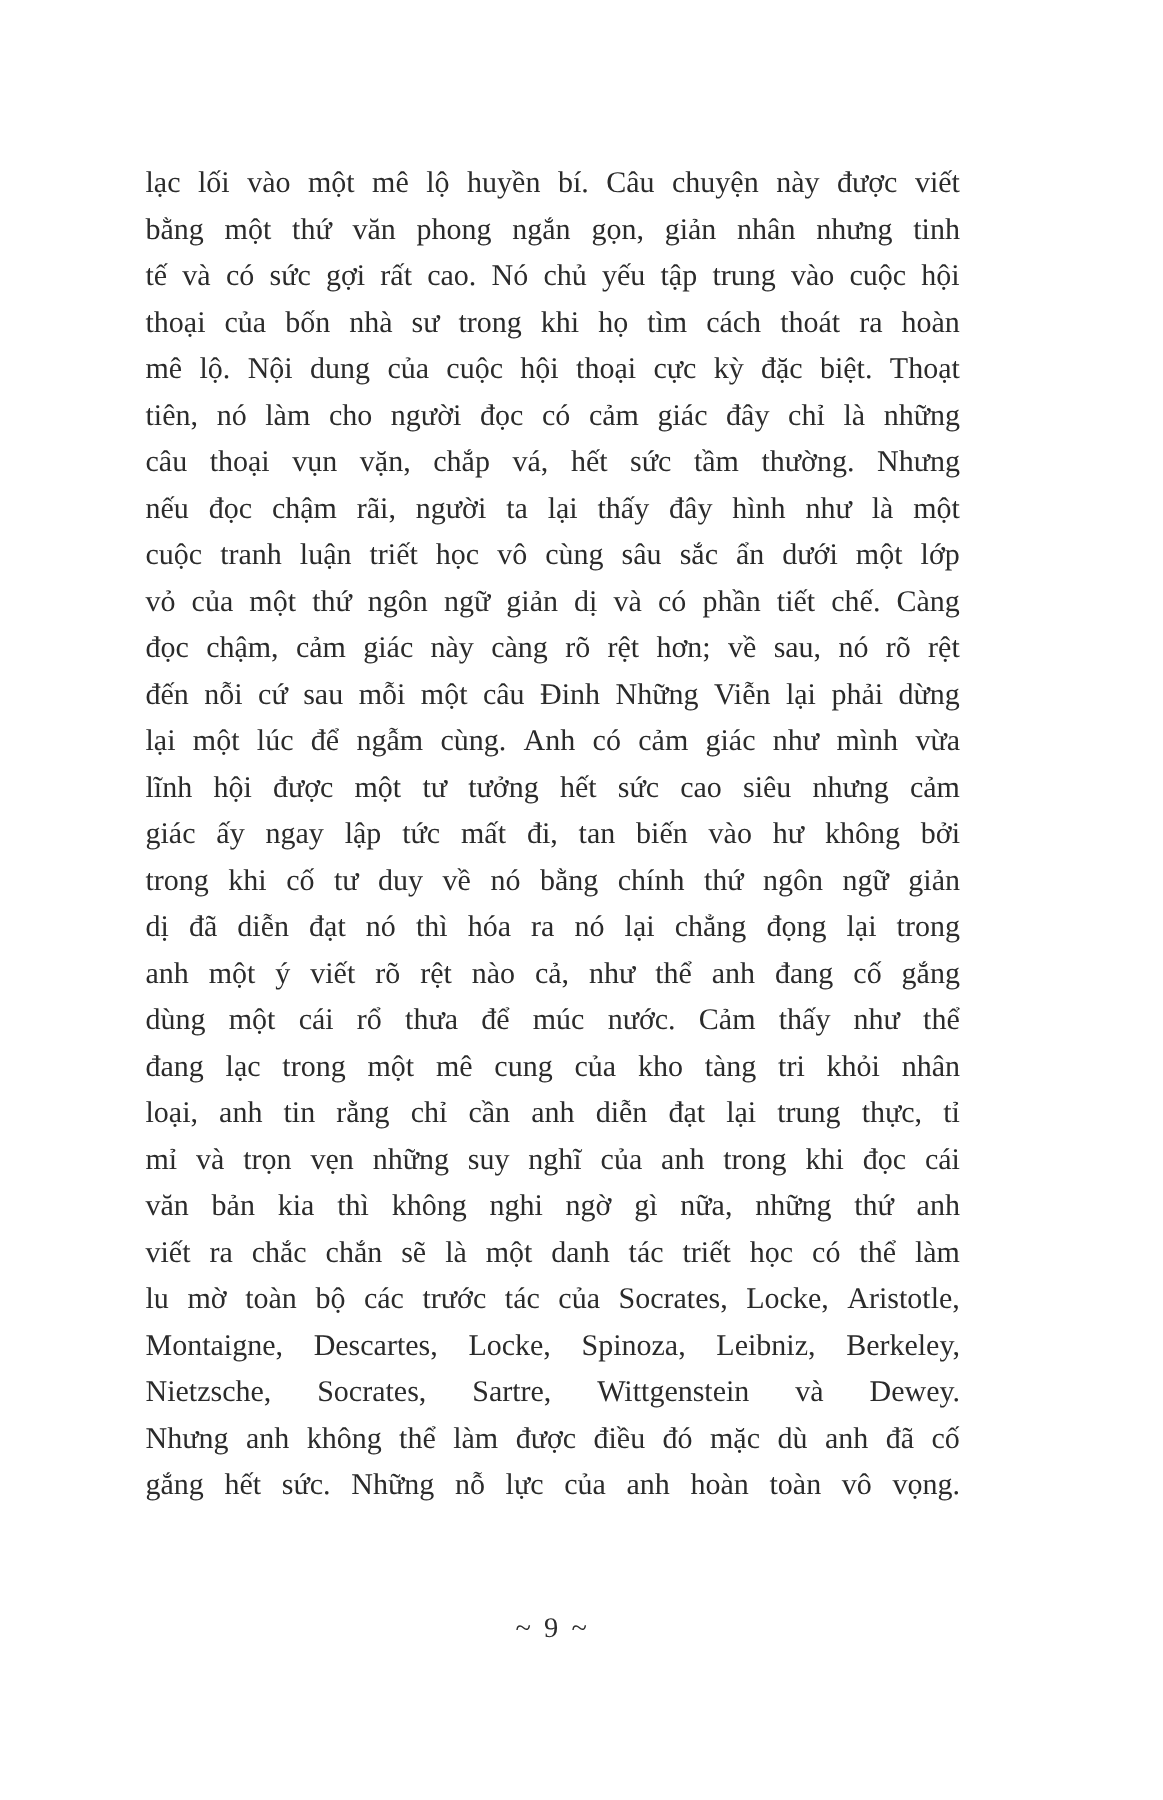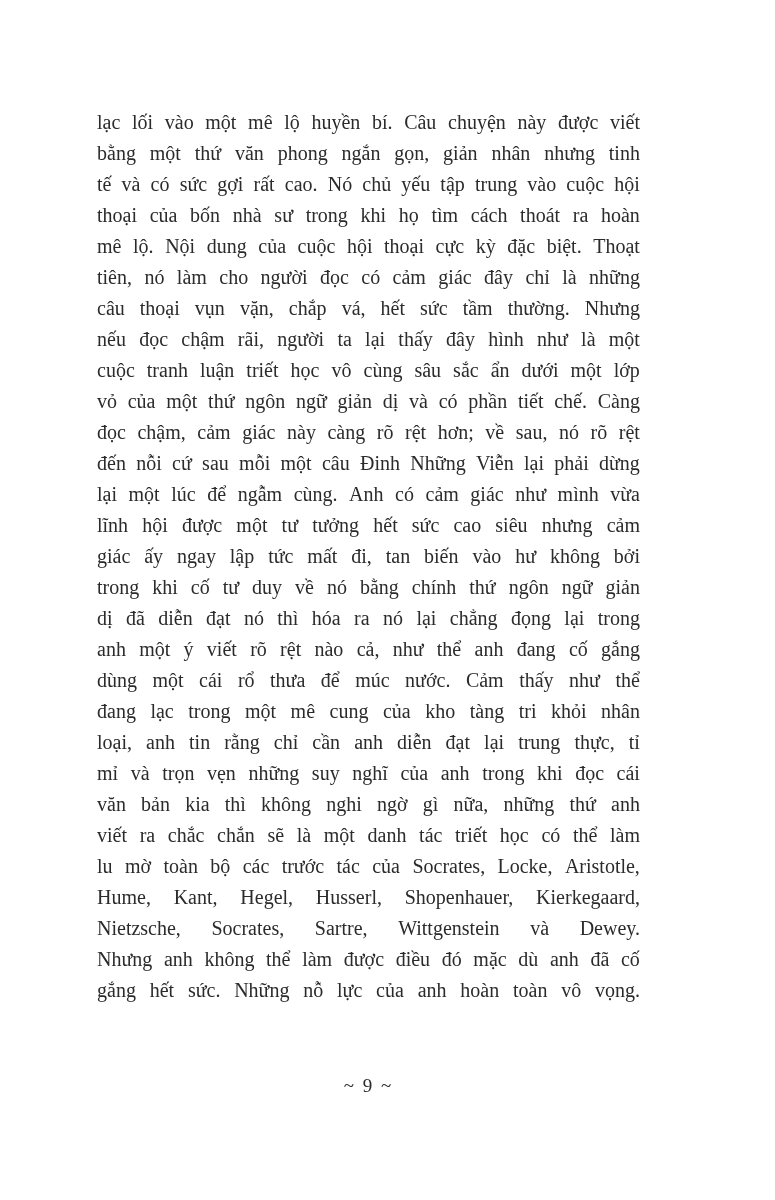--- a/index.html
+++ b/index.html
@@ -416,26 +416,26 @@
         <span>bộ</span>
         <span>các</span>
         <span>trước</span>
         <span>tác</span>
         <span>của</span>
         <span>Socrates,</span>
         <span>Locke,</span>
         <span>Aristotle,</span>
       </div>
       <div class="line">
-        <span>Hume,</span>
-        <span>Kant,</span>
-        <span>Hegel,</span>
-        <span>Husserl,</span>
-        <span>Shopenhauer,</span>
-        <span>Kierkegaard,</span>
+        <span>Montaigne,</span>
+        <span>Descartes,</span>
+        <span>Locke,</span>
+        <span>Spinoza,</span>
+        <span>Leibniz,</span>
+        <span>Berkeley,</span>
       </div>
       <div class="line">
         <span>Nietzsche,</span>
         <span>Socrates,</span>
         <span>Sartre,</span>
         <span>Wittgenstein</span>
         <span>và</span>
         <span>Dewey.</span>
       </div>
       <div class="line">

